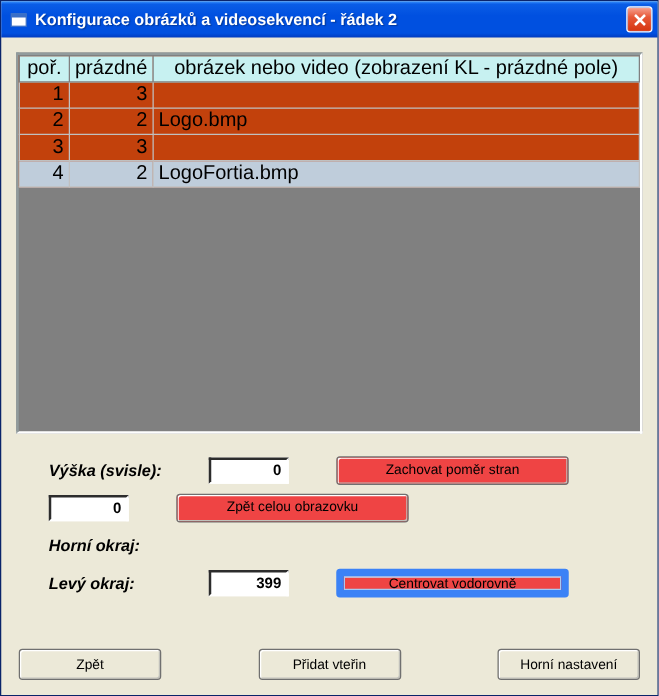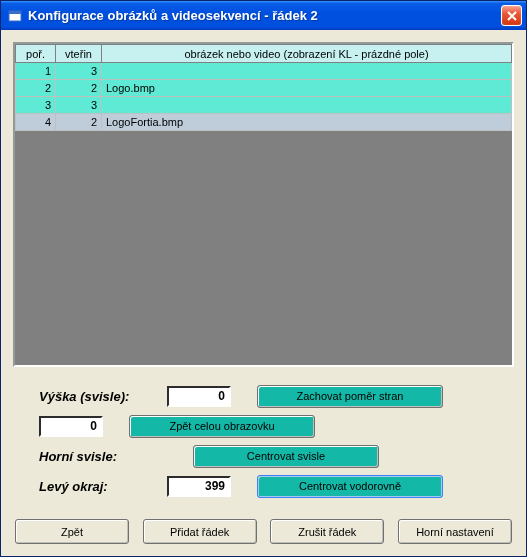--- a/index.html
+++ b/index.html
@@ -60,22 +60,22 @@
       flex: 1;
       border: 2px solid;
       border-color: #919b9c #fff #fff #919b9c;
       background: #808080;
       display: flex;
       flex-direction: column;
     }
     table.grid {
       width: 100%;
       border-collapse: collapse;
-      font-size: 11px;
-      background: #5eead4;
+      font-size: 16px;
+      background: #c2410c;
     }
     table.grid th {
       background: #c7f1f1;
       border: 1px solid #808080;
       font-weight: normal;
       text-align: center;
       padding: 1px 4px;
       height: 18px;
     }
     table.grid td {
@@ -107,49 +107,50 @@
       border: 2px inset #eee;
       border-color: #808080 #fff #fff #808080;
       background: #fff;
       text-align: right;
       padding: 0 4px;
       font-family: Tahoma, Arial, sans-serif;
       font-size: 12px;
       font-weight: bold;
     }
     .form-btn {
-      margin-left: 26px;
+      margin-left: 38px;
       width: 186px;
       height: 23px;
       font-size: 11px;
-      background: #14b8a6;
+      background: #ef4444;
       border: 1px solid #707070;
       border-radius: 3px;
       cursor: pointer;
       box-shadow: inset 1px 1px 0 #fff, inset -1px -1px 0 #c0c0bb;
     }
     .form-btn.focused {
-      border: 1px solid #3b82f6;
+      border: 6px solid #3b82f6;
       box-shadow: inset 0 0 0 1px #a8c8f0, inset 1px 1px 0 #fff;
     }
     .bottom-bar {
       margin-top: 18px;
       display: flex;
       justify-content: space-between;
       padding: 0 2px;
     }
     .bottom-btn {
       width: 114px;
       height: 25px;
       font-size: 11px;
       background: #ece9d8;
       border: 1px solid #707070;
       border-radius: 3px;
       cursor: pointer;
       box-shadow: inset 1px 1px 0 #fff, inset -1px -1px 0 #c0c0bb;
+      margin-top: 20px;
     }
   </style>
 </head>
 <body>
 
 <div class="window">
   <div class="titlebar">
     <span class="titlebar-icon">
       <svg width="14" height="14" viewBox="0 0 14 14">
           <rect x="1" y="2" width="12" height="10" fill="#fff" stroke="#3a6fc7"></rect>
@@ -163,21 +164,21 @@
         </svg>
     </div>
   </div>
 
   <div class="client">
     <div class="panel">
       <table class="grid">
         <thead>
           <tr>
             <th>poř.</th>
-            <th>vteřin</th>
+            <th>prázdné</th>
             <th>obrázek nebo video (zobrazení KL - prázdné pole)</th>
           </tr>
         </thead>
         <tbody id="grid-body">
             <tr>
               <td class="num">1</td>
               <td class="sec">3</td>
               <td></td>
             </tr>
             <tr>
@@ -203,30 +204,28 @@
       <div class="form-row">
         <span class="form-label">Výška (svisle):</span>
         <input class="form-input" value="0" style="">
         <button class="form-btn">Zachovat poměr stran</button>
       </div>
       <div class="form-row">
         <input class="form-input" value="0" style="">
         <button class="form-btn">Zpět celou obrazovku</button>
       </div>
       <div class="form-row">
-        <span class="form-label">Horní svisle:</span>
-        <button class="form-btn">Centrovat svisle</button>
+        <span class="form-label">Horní okraj:</span>
       </div>
       <div class="form-row">
         <span class="form-label">Levý okraj:</span>
         <input class="form-input" value="399" style="">
         <button class="form-btn focused">Centrovat vodorovně</button>
       </div>
     </div>
 
     <div class="bottom-bar">
       <button class="bottom-btn">Zpět</button>
-      <button class="bottom-btn">Přidat řádek</button>
-      <button class="bottom-btn">Zrušit řádek</button>
+      <button class="bottom-btn">Přidat vteřin</button>
       <button class="bottom-btn">Horní nastavení</button>
     </div>
   </div>
 </div>
 
 </body></html>

